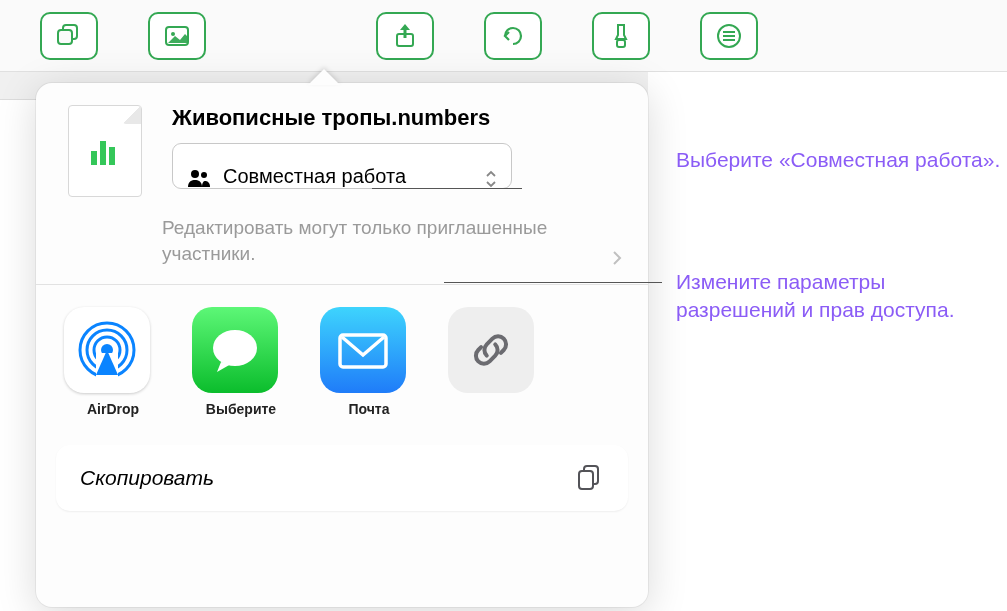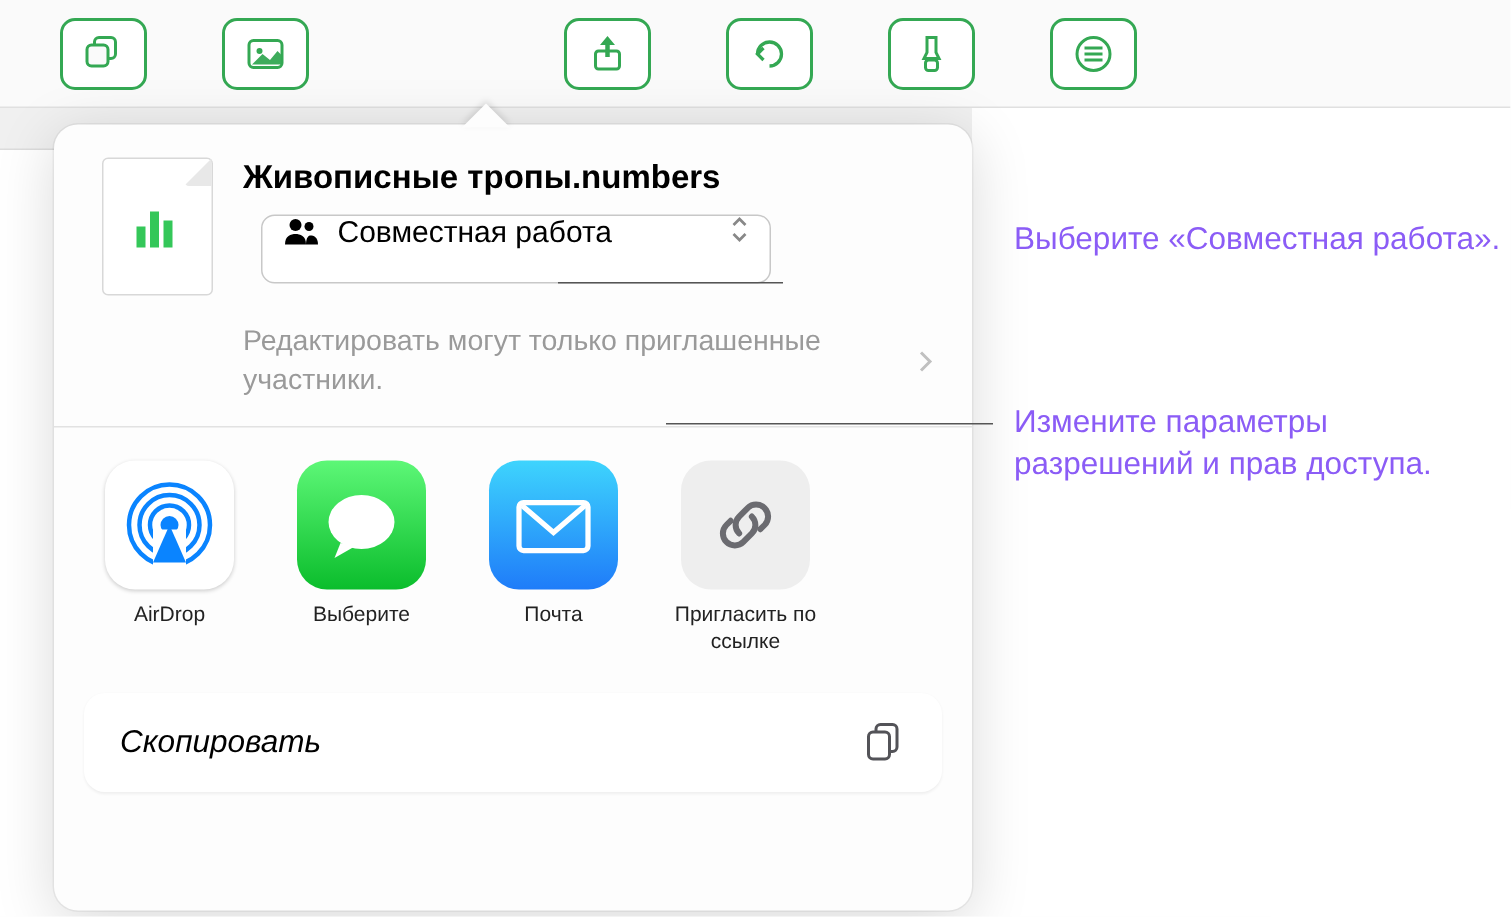--- a/index.html
+++ b/index.html
@@ -10,40 +10,40 @@
     .toolbar-btn.active { background: #fff; }
     .toolbar-btn svg { width: 28px; height: 28px; }
     .tb-spacer1 { width: 70px; }
     
     .secondary-bar { height: 28px; background: #f0f0f0; border-bottom: 1px solid #dcdcdc; width: 648px; }
     
     .popover-wrap { position: absolute; left: 36px; top: 83px; width: 612px; }
     .popover-arrow { width: 0; height: 0; border-left: 16px solid transparent; border-right: 16px solid transparent; border-bottom: 16px solid #fdfdfd; position: absolute; top: -14px; left: 272px; filter: drop-shadow(0 -2px 2px rgba(0,0,0,.12)); }
     .popover { background: #fdfdfd; border-radius: 16px; box-shadow: 0 8px 40px rgba(0,0,0,.15), 0 0 0 1px rgba(0,0,0,.05); padding-top: 22px; height: 524px; overflow: hidden; }
     
-    .header-row { display: flex; padding: 0 42px 0 32px; gap: 20px; align-items: flex-start; }
+    .header-row { display: flex; padding: 0 42px 0 32px; gap: 30px; align-items: flex-start; }
     .doc-icon { width: 74px; height: 92px; background: #fff; border: 1px solid #d8d8d8; border-radius: 4px; display: flex; align-items: center; justify-content: center; flex-shrink: 0; position: relative; }
     .doc-icon::before { content: ""; position: absolute; top: 0; right: 0; width: 18px; height: 18px; background: linear-gradient(135deg, transparent 48%, #e8e8e8 50%); border-bottom-left-radius: 3px; }
     .doc-icon svg { width: 40px; height: 40px; }
     .header-body { flex: 1; }
     .doc-title { font-size: 22px; font-weight: 600; color: #000; margin-bottom: 12px; }
     
-    .mode-select { border: 1px solid #c8c8c8; border-radius: 9px; height: 46px; display: flex; align-items: flex-start; padding: 0 14px; gap: 12px; width: 340px; background: #fff; margin-left: 12px; }
+    .mode-select { border: 1px solid #c8c8c8; border-radius: 9px; height: 46px; display: flex; align-items: flex-end; padding: 0 14px; gap: 12px; width: 340px; background: #fff; }
     .mode-select svg.people { width: 24px; height: 20px; }
     .mode-label { font-size: 20px; color: #000; flex: 1; }
     .mode-select svg.chev { width: 12px; height: 18px; }
     
-    .perm-row { padding: 18px 26px 18px 126px; display: flex; align-items: center; gap: 6px; }
+    .perm-row { padding: 18px 26px 18px 126px; display: flex; align-items: flex-end; gap: 6px; }
     .perm-text { font-size: 19px; color: #9a9a9a; line-height: 1.35; }
     .perm-row svg { width: 10px; height: 16px; flex-shrink: 0; }
     
     .divider { height: 1px; background: #e2e2e2; margin: 0; }
     
     .apps-row { display: flex; padding: 22px 16px 8px 28px; gap: 30px; overflow: hidden; }
-    .app-item { display: flex; flex-direction: column; align-items: center; width: 98px; flex-shrink: 0; }
+    .app-item { display: flex; flex-direction: column; width: 98px; flex-shrink: 0; font-weight: bold; }
     .app-icon { width: 86px; height: 86px; border-radius: 20px; display: flex; align-items: center; justify-content: center; margin-bottom: 8px; }
     .app-label { font-size: 14px; color: #222; text-align: center; line-height: 1.25; }
     
     .airdrop { background: #fff; box-shadow: 0 1px 3px rgba(0,0,0,.2); }
     .messages { background: linear-gradient(180deg, #5df777 0%, #0bbd2c 100%); }
     .mail { background: linear-gradient(180deg, #3ed4fd 0%, #1f7cf9 100%); }
     .link { background: #eeeeee; }
     .reminders { background: #fff; box-shadow: 0 1px 3px rgba(0,0,0,.1); width: 40px; border-radius: 14px 0 0 14px; padding-left: 8px; justify-content: flex-start; }
     
     .action-card { margin: 18px 20px 0; background: #fff; border-radius: 14px; height: 66px; display: flex; align-items: center; padding: 0 24px; box-shadow: 0 1px 2px rgba(0,0,0,.06); font-style: italic; }
@@ -181,21 +181,20 @@
         </div>
         <div class="app-label">Почта</div>
       </div>
       <div class="app-item">
         <div class="app-icon link">
           <svg width="54" height="54" viewBox="0 0 54 54">
               <path d="M20 28 A8 8 0 0 1 28 20 L36 20 A8 8 0 0 1 36 36 L32 36" fill="none" stroke="#6b6b70" stroke-width="4" stroke-linecap="round" transform="rotate(-45 27 27)"></path>
               <path d="M34 26 A8 8 0 0 1 26 34 L18 34 A8 8 0 0 1 18 18 L22 18" fill="none" stroke="#6b6b70" stroke-width="4" stroke-linecap="round" transform="rotate(-45 27 27)"></path>
             </svg>
         </div>
-        <div class="app-label">Пригласить по ссылке</div>
       </div>
     </div>
 
     <div class="action-card">
       <div class="action-label">Скопировать</div>
       <svg viewBox="0 0 30 30">
           <rect x="10" y="3" width="14" height="18" rx="3" fill="none" stroke="#535358" stroke-width="2"></rect>
           <rect x="5" y="8" width="14" height="18" rx="3" fill="#fff" stroke="#535358" stroke-width="2"></rect>
         </svg>
     </div>

